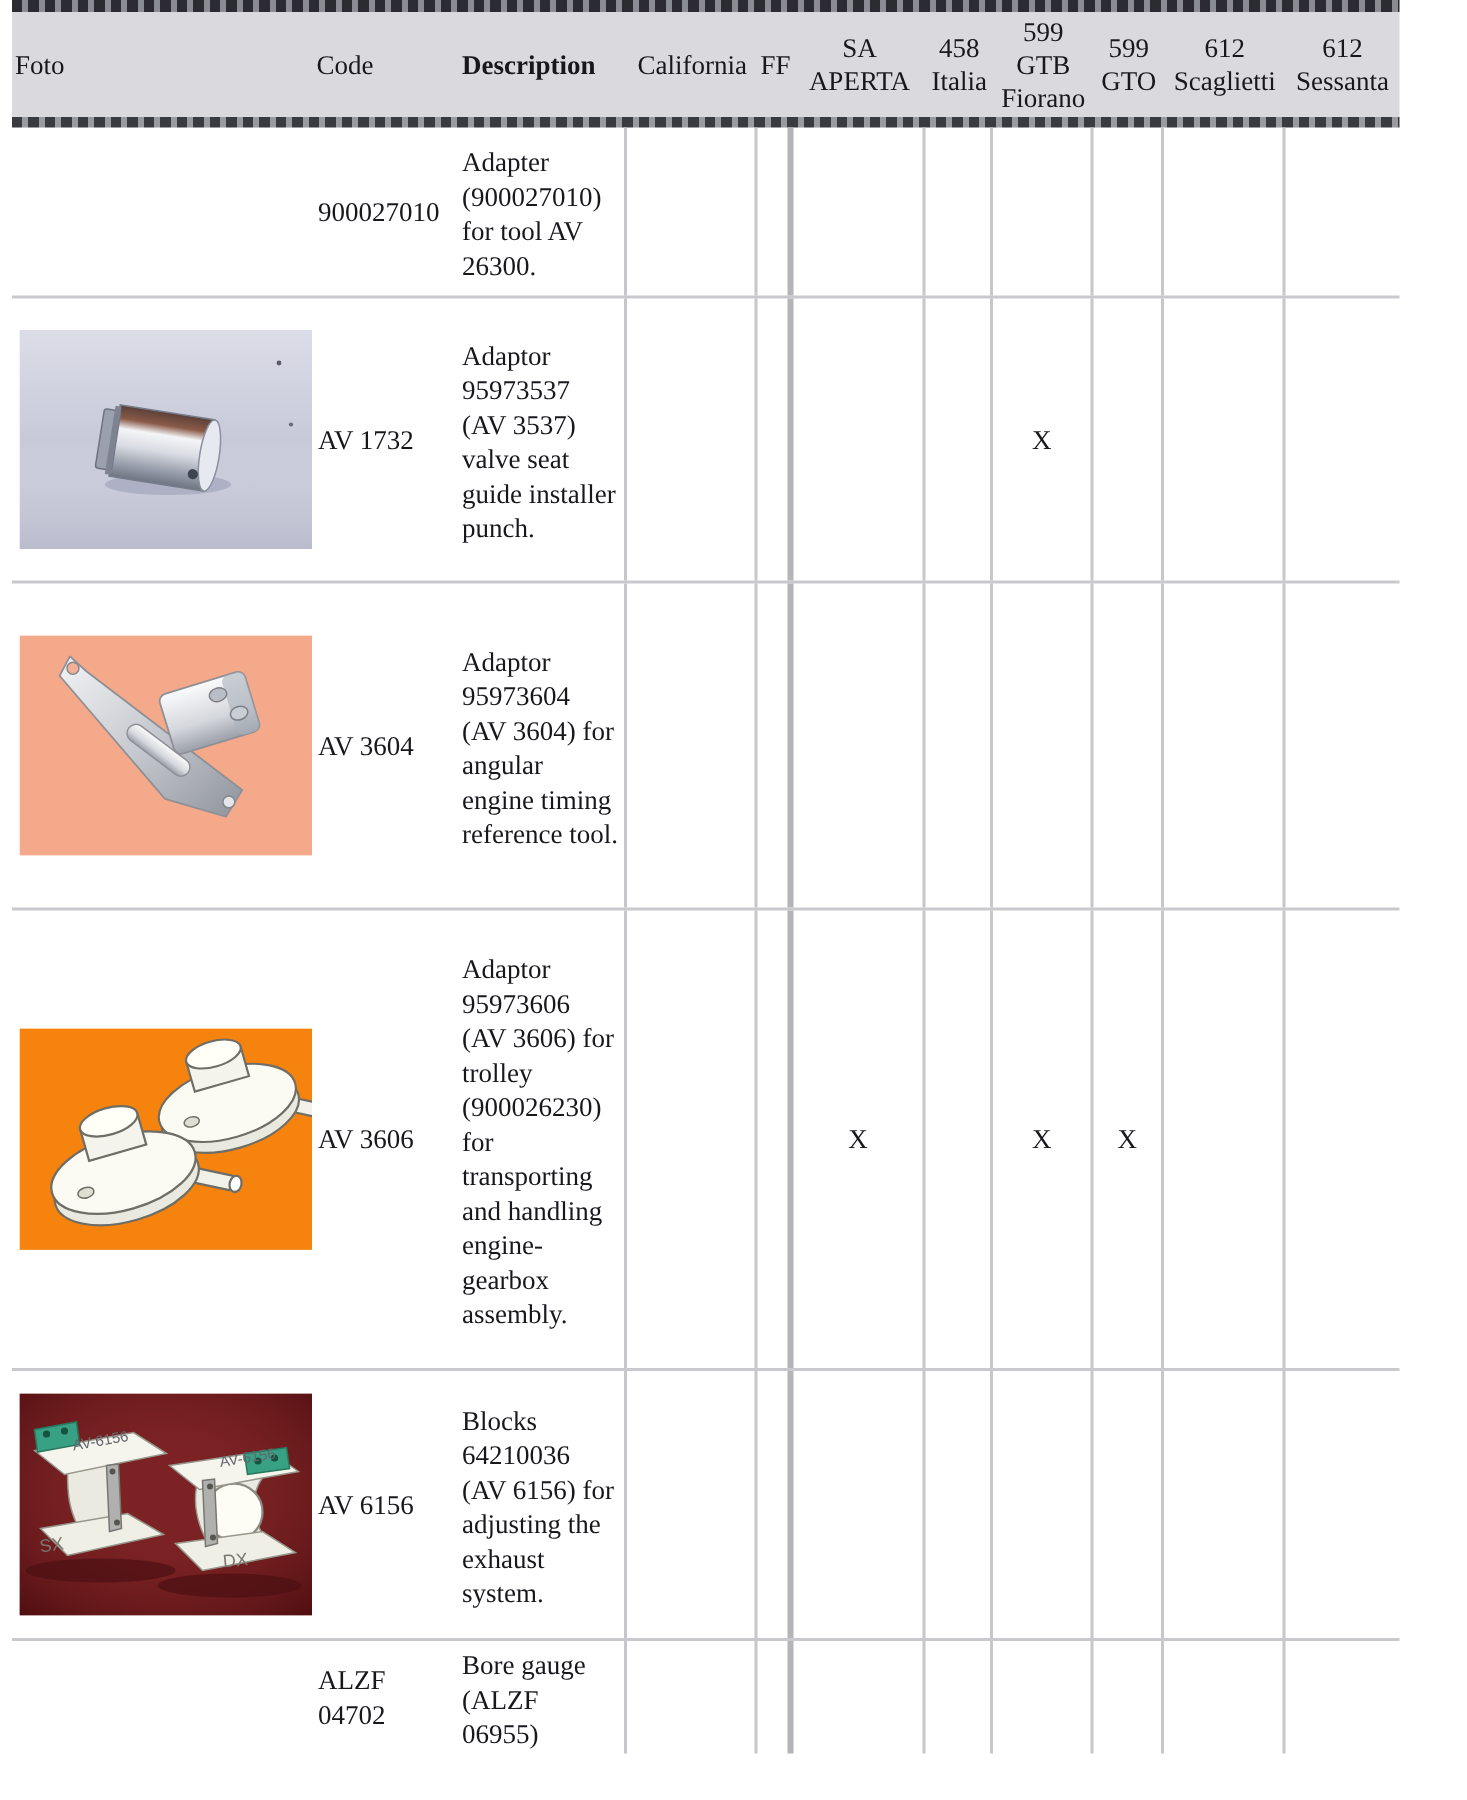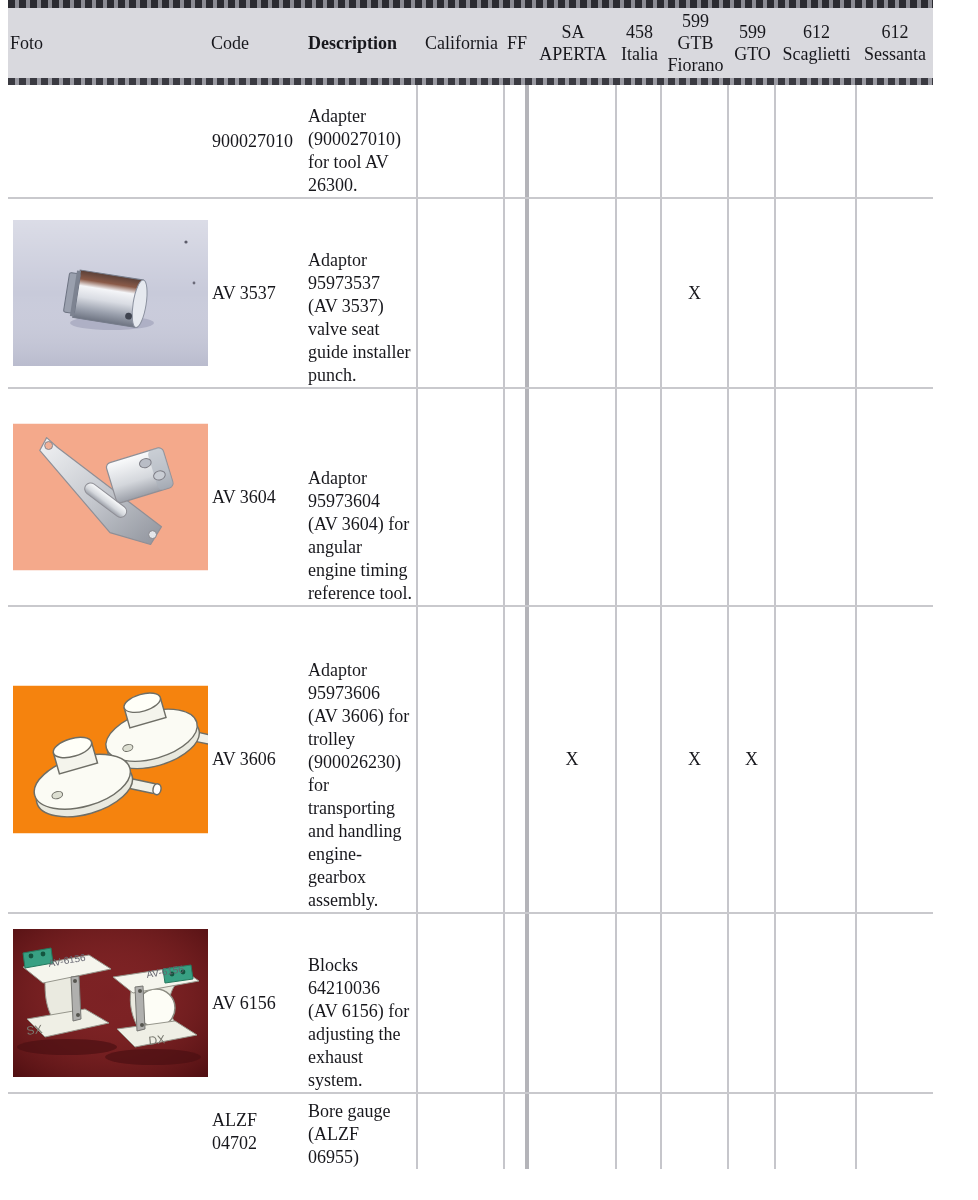--- a/index.html
+++ b/index.html
@@ -41,21 +41,21 @@
   
   .r0{height:114px;} .r1{height:190px;} .r2{height:218px;}
   .r3{height:307px;} .r4{height:180px;} .r5{height:75px;}
   
   .body .c-desc,.body .c-cal,.body .c-ff,.body .c-sa,.body .c-458,
   .body .c-gtb,.body .c-gto,.body .c-scg{border-right:2px solid #c6c6cb;}
   .body .c-ff{border-right:4px solid #b4b4b9;}
   .c-foto{justify-content:flex-start;padding-left:5px;}
   .c-code{justify-content:flex-start;text-align:left;padding-left:4px;}
   .c-code span{max-width:80px;display:inline-block;}
-  .c-desc{align-items:flex-end;justify-content:flex-start;text-align:left;
+  .c-desc{align-items:center;justify-content:flex-start;text-align:left;
           padding:4px 3px 0 3px;}
   .c-desc span{width:104px;display:inline-block;}
   .photo{display:block;}
   svg text{font-family:"Liberation Sans","DejaVu Sans",sans-serif;}
 </style>
 </head>
 <body>
 
 <div class="page">
   <div class="tbl">
@@ -134,21 +134,21 @@
           <g transform="translate(97,79) rotate(9)">
             <rect x="-34" y="-24" width="64" height="48" fill="url(#cyl1)" stroke="#767c8a" stroke-width="1"></rect>
             <rect x="-44" y="-20" width="11" height="40" rx="2" fill="#9aa0ae" stroke="#6d7382" stroke-width="1"></rect>
             <rect x="-37" y="-23" width="4" height="46" fill="#7d8391"></rect>
             <ellipse cx="30" cy="0" rx="6.5" ry="24" fill="#e6e9ef" stroke="#8a909e" stroke-width="1"></ellipse>
             <circle cx="21" cy="14" r="3.4" fill="#3f4450"></circle>
           </g>
         </svg>
       </div>
       <div class="cell c-code">
-          <span>AV 3537</span>
+          <span>AV 1732</span>
         </div>
       <div class="cell c-desc">
           <span>Adaptor 95973537 (AV 3537) valve seat guide installer punch.</span>
         </div>
       <div class="cell c-cal"></div>
       <div class="cell c-ff"></div>
       <div class="cell c-sa"></div>
       <div class="cell c-458"></div>
       <div class="cell c-gtb">X</div>
       <div class="cell c-gto"></div>

